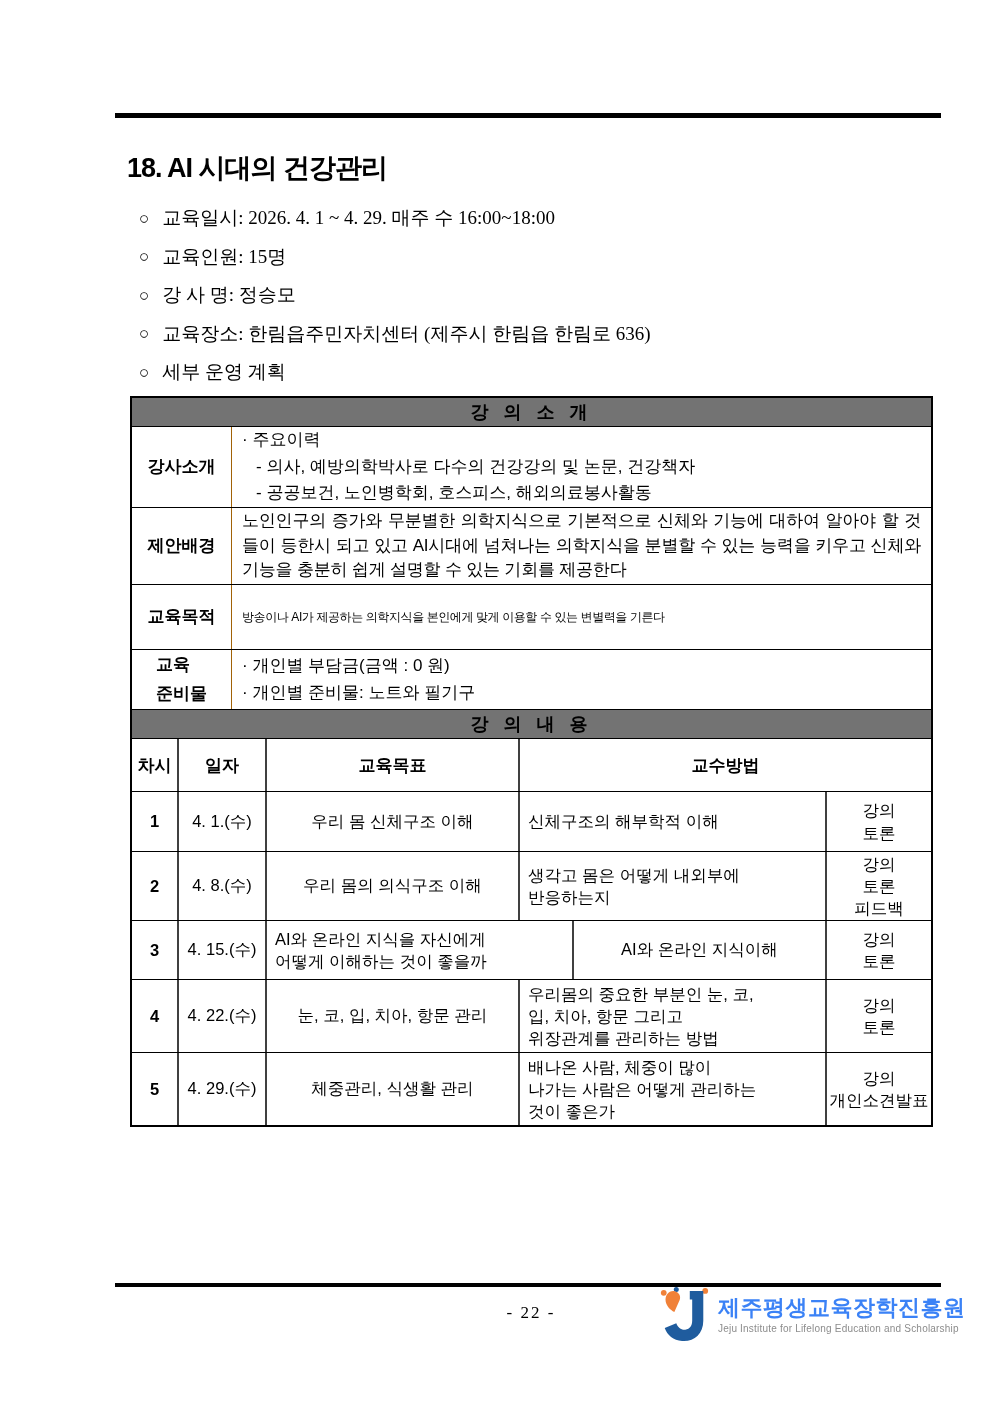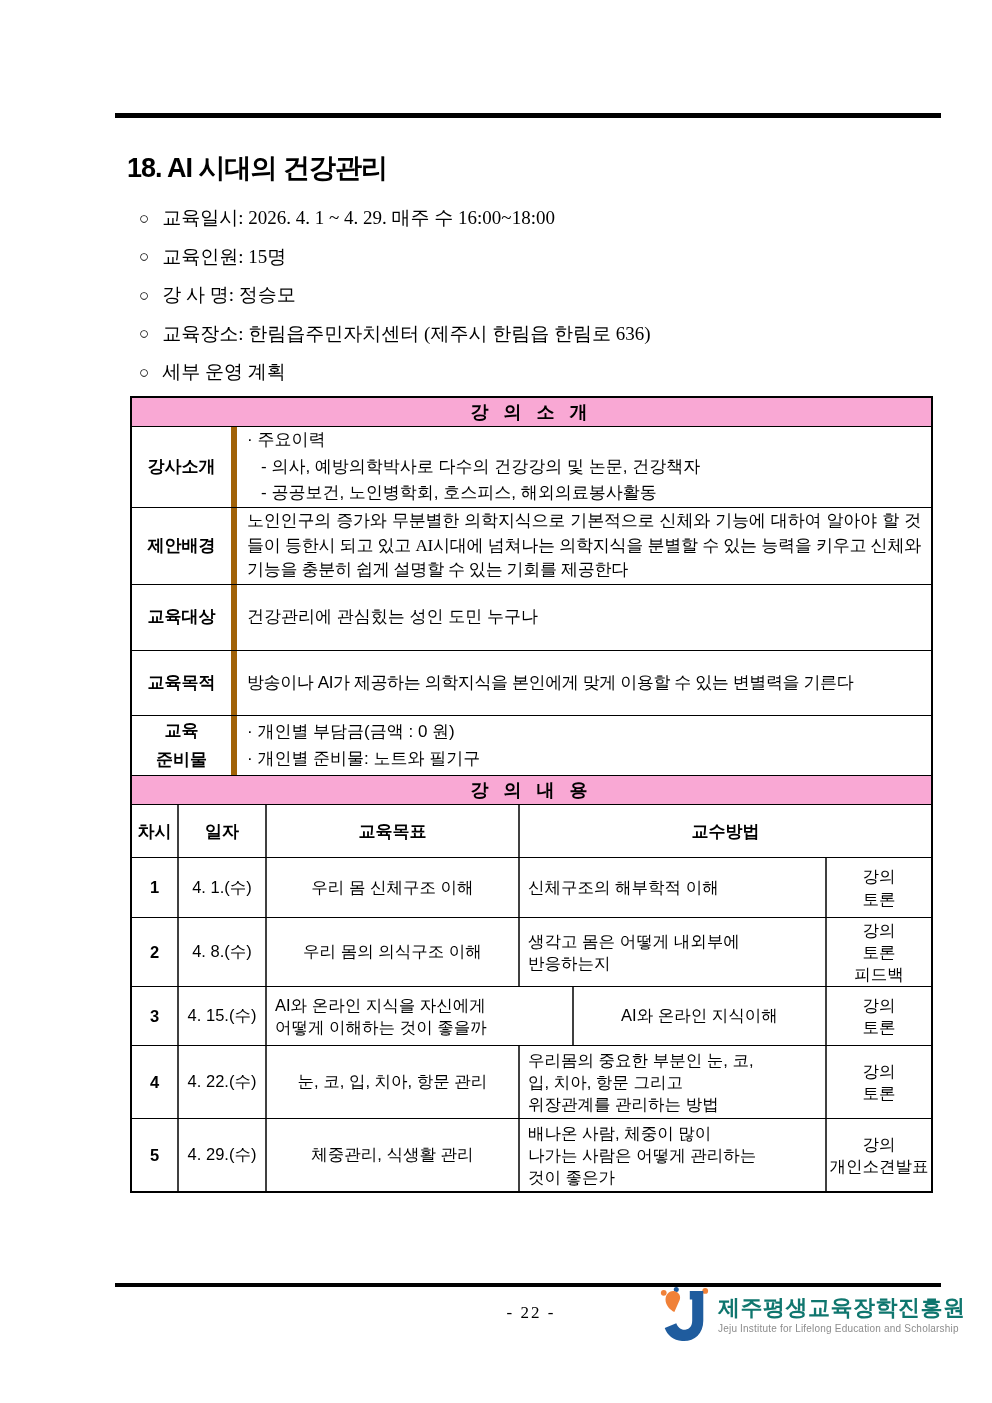--- a/index.html
+++ b/index.html
@@ -14,51 +14,51 @@
              letter-spacing:-1px;font-family:"Liberation Sans","DejaVu Sans",sans-serif;}
 
   .bullet-list{position:absolute;left:104px;top:199px;
                font-family:"Liberation Serif","DejaVu Serif",serif;font-size:19px;}
   .bullet-item{display:flex;align-items:center;height:38.5px;}
   .bullet-marker{font-size:17px;margin-right:13px;line-height:1;}
 
   .tables{position:absolute;left:95px;top:396px;width:799px;border:2px solid #000;font-size:17px;}
   .trow{display:flex;border-top:1px solid #000;}
   .trow.first{border-top:none;}
-  .section-header{height:28px;background:#f9a8d4;display:flex;align-items:center;
+  .section-header{height:28px;background:#737373;display:flex;align-items:center;
                   justify-content:center;font-weight:bold;font-size:18px;letter-spacing:5px;}
-  .t1-label{width:99px;border-right:6px solid #a16207;display:flex;align-items:center;
-            justify-content:center;text-align:center;font-weight:bold;white-space:pre-line;
+  .t1-label{width:99px;border-right:1px solid #a16207;display:flex;align-items:center;
+            justify-content:center;font-weight:bold;white-space:pre-line;
             line-height:1.7;flex:none;}
   .t1-content{flex:1;padding:4px 10px;display:flex;flex-direction:column;justify-content:center;
               line-height:1.55;min-width:0;}
   .h-lecturer{height:80px;} .h-background{height:76px;} .h-target{height:65px;}
   .h-purpose{height:64px;} .h-supplies{height:59px;}
   .indent{padding-left:14px;}
-  .justify-text{text-align:justify;word-break:break-all;line-height:1.45;letter-spacing:-0.2px;font-family:Liberation Serif, serif;}
-  .purpose-text{font-size:17px;letter-spacing:-0.4px;white-space:nowrap;}
+  .justify-text{text-align:justify;word-break:break-all;line-height:1.45;letter-spacing:-0.2px;}
+  .purpose-text{font-size:12px;letter-spacing:-0.4px;white-space:nowrap;}
 
   .hd-row{height:52px;font-weight:bold;}
   .cell{border-right:2px solid #404040;display:flex;align-items:center;justify-content:center;
         text-align:center;min-width:0;}
   .cell.last{border-right:none;}
   .c-no{width:45px;flex:none;} .c-date{width:86px;flex:none;} .c-goal{width:251px;flex:none;}
   .c-content{width:289px;flex:none;} .c-method{flex:1;}
   .cell-no{font-weight:bold;}
   .cell-content{justify-content:flex-start;text-align:left;padding:4px 8px;}
   .pre{white-space:pre-line;line-height:1.35;}
   .r1{height:59px;} .r2{height:68px;} .r3{height:58px;} .r4{height:72px;} .r5{height:72px;}
   .body-cell{font-size:16.5px;}
 
   .page-num{position:absolute;left:0;top:1303px;width:992px;text-align:center;
             font-family:"Liberation Serif","DejaVu Serif",serif;font-size:17px;letter-spacing:2px;}
 
   .org-logo{position:absolute;left:622px;top:1286px;display:flex;align-items:center;gap:7px;}
   .logo-mark{width:54px;height:58px;flex:none;}
-  .logo-ko{font-size:22px;font-weight:600;color:#0f766e;letter-spacing:0.5px;line-height:1.1;}
+  .logo-ko{font-size:22px;font-weight:600;color:#3b82f6;letter-spacing:0.5px;line-height:1.1;}
   .logo-en{font-size:10px;color:#8c8c8c;margin-top:2px;letter-spacing:0.2px;}
 </style>
 </head>
 <body>
 
 <div class="page">
 
   <div class="rule rule-top"></div>
 
   <div class="doc-title">18. AI 시대의 건강관리</div>
@@ -99,26 +99,20 @@
       </div>
     </div>
 
     <div class="trow h-background">
       <div class="t1-label">제안배경</div>
       <div class="t1-content">
         <div class="justify-text">노인인구의 증가와 무분별한 의학지식으로 기본적으로 신체와 기능에 대하여 알아야 할 것들이 등한시 되고 있고 AI시대에 넘쳐나는 의학지식을 분별할 수 있는 능력을 키우고 신체와 기능을 충분히 쉽게 설명할 수 있는 기회를 제공한다</div>
       </div>
     </div>
 
-    <div class="trow h-target">
-      <div class="t1-label">교육대상</div>
-      <div class="t1-content">
-        <div>건강관리에 관심힜는 성인 도민 누구나</div>
-      </div>
-    </div>
 
     <div class="trow h-purpose">
       <div class="t1-label">교육목적</div>
       <div class="t1-content">
         <div class="purpose-text">방송이나 AI가 제공하는 의학지식을 본인에게 맞게 이용할 수 있는 변별력을 기른다</div>
       </div>
     </div>
 
     <div class="trow h-supplies">
       <div class="t1-label">교육

